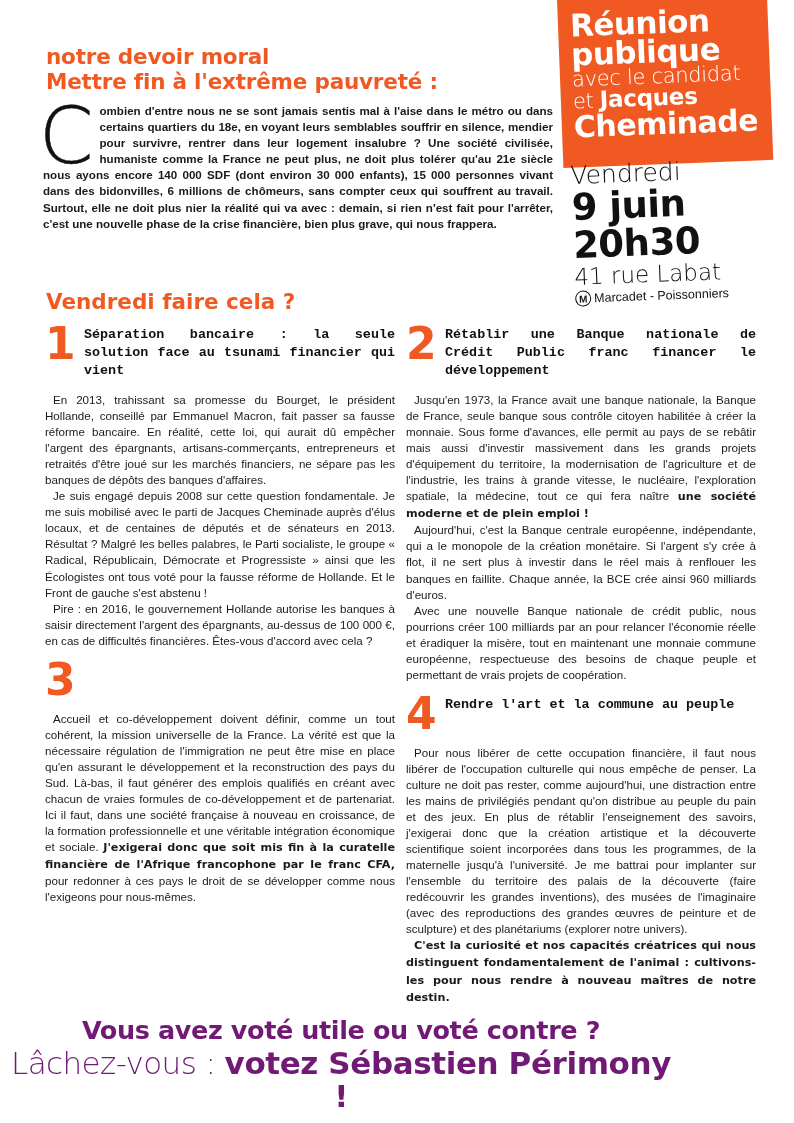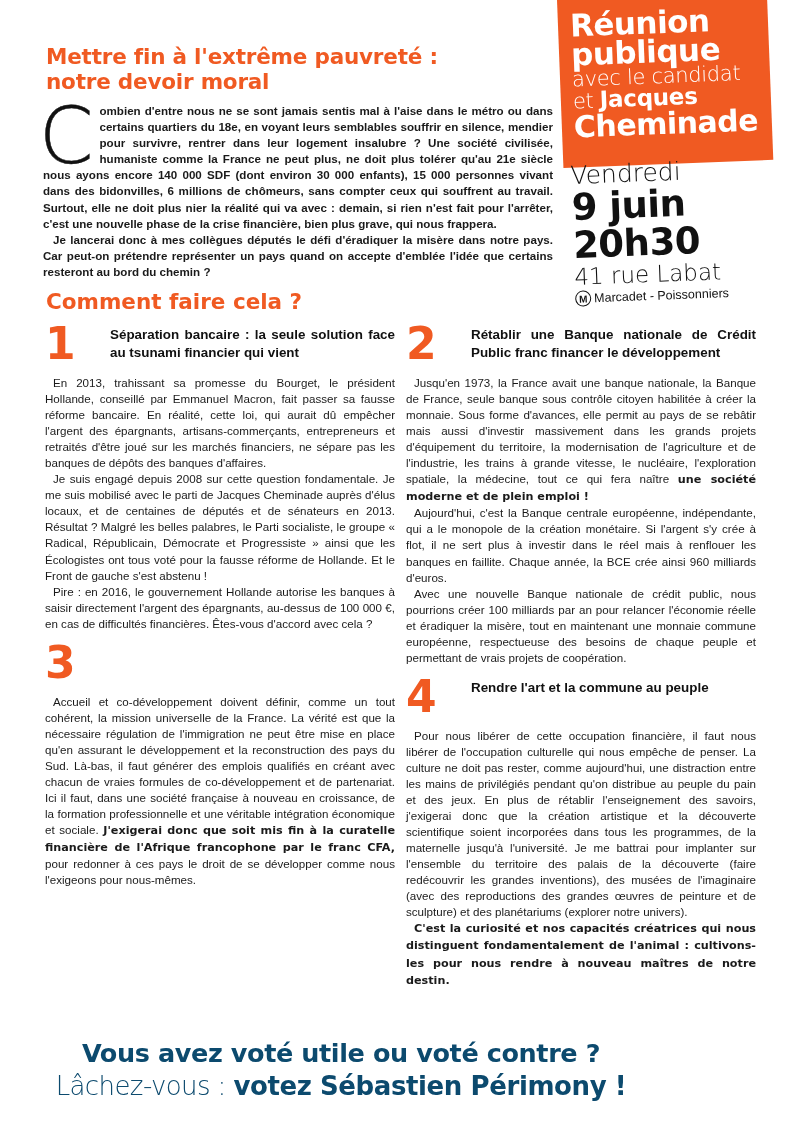--- a/index.html
+++ b/index.html
@@ -74,51 +74,50 @@
   .col { position: absolute; width: 350px; font-size: 11.6px; line-height: 16.05px; }
   .col-left { left: 45px; top: 325px; }
   .col-right { left: 406px; top: 325px; }
 
   .sec-head { display: flex; align-items: flex-start; margin-bottom: 12px; }
   .sec-num {
     font-family: "DejaVu Sans", sans-serif; font-weight: bold; font-size: 44px; line-height: 38px;
     color: #f05a22; width: 30px; margin-right: 9px; letter-spacing: -2px;
   }
   .sec-title {
-    font-family: Liberation Sans, sans-serif; font-weight: bold; font-size: 13.4px;
-    line-height: 18px; color: #111; padding-top: 1px; flex: 1; text-align: justify; margin-left: 26px;
+    font-family: Liberation Mono, monospace; font-weight: bold; font-size: 13.4px;
+    line-height: 18px; color: #111; padding-top: 1px; flex: 1; text-align: justify;
   }
   .sec-body p { text-align: justify; text-indent: 8px; }
   .sec-body b { font-family: "DejaVu Sans", sans-serif; font-weight: bold; font-size: 11.2px; }
   .sec-block { margin-bottom: 10px; }
 
   
   .footer {
-    position: absolute; left: 0; top: 1014px; width: 682px; text-align: center; color: #0c4a6e; margin-top: 23px;
+    position: absolute; left: 0; top: 1014px; width: 682px; text-align: center; color: #701a75;
   }
   .footer .l1 {
     font-family: "DejaVu Sans", sans-serif; font-weight: bold; font-size: 25.5px; line-height: 33px;
     letter-spacing: -0.4px;
   }
-  .footer .l2 { font-size: 26px; line-height: 33px; }
+  .footer .l2 { font-size: 31px; line-height: 33px; }
   .footer .l2 .thin { font-family: "DejaVu Sans", sans-serif; font-weight: 200; letter-spacing: -0.6px; }
   .footer .l2 .bold { font-family: "DejaVu Sans", sans-serif; font-weight: bold; letter-spacing: -0.4px; }
 </style>
 </head>
 <body>
 
 <div class="main-title">
+  <div>notre devoir moral</div>
   <div>Mettre fin à l'extrême pauvreté :</div>
-  <div>notre devoir moral</div>
 </div>
 
 <div class="intro">
   <span class="dropcap">C</span>
   <p>ombien d'entre nous ne se sont jamais sentis mal à l'aise dans le métro ou dans certains quartiers du 18e, en voyant leurs semblables souffrir en silence, mendier pour survivre, rentrer dans leur logement insalubre ? Une société civilisée, humaniste comme la France ne peut plus, ne doit plus tolérer qu'au 21e siècle nous ayons encore 140 000 SDF (dont environ 30 000 enfants), 15 000 personnes vivant dans des bidonvilles, 6 millions de chômeurs, sans compter ceux qui souffrent au travail. Surtout, elle ne doit plus nier la réalité qui va avec : demain, si rien n'est fait pour l'arrêter, c'est une nouvelle phase de la crise financière, bien plus grave, qui nous frappera.</p>
-  <p class="indent">Je lancerai donc à mes collègues députés le défi d'éradiquer la misère dans notre pays. Car peut-on prétendre représenter un pays quand on accepte d'emblée l'idée que certains resteront au bord du chemin ?</p>
 </div>
 
 <div class="event-box">
   <div class="big">Réunion</div>
   <div class="big">publique</div>
   <div class="light">avec le candidat</div>
   <div class="light"><span>et</span> <span class="bold-mid">Jacques</span></div>
   <div class="big2">Cheminade</div>
 </div>
 
@@ -126,21 +125,21 @@
   <div class="ev-day">Vendredi</div>
   <div class="ev-date">9 juin</div>
   <div class="ev-time">20h30</div>
   <div class="ev-addr">41 rue Labat</div>
   <div class="ev-metro">
     <span class="metro-icon">M</span>
     <span>Marcadet - Poissonniers</span>
   </div>
 </div>
 
-<div class="how-title">Comment faire cela ?</div>
+<div class="how-title">Vendredi faire cela ?</div>
 
 <div class="col col-left">
   <div class="sec-block">
     <div class="sec-head">
       <div class="sec-num">1</div>
       <div class="sec-title">Séparation bancaire : la seule solution face au tsunami financier qui vient</div>
     </div>
     <div class="sec-body">
       <p>En 2013, trahissant sa promesse du Bourget, le président Hollande, conseillé par Emmanuel Macron, fait passer sa fausse réforme bancaire. En réalité, cette loi, qui aurait dû empêcher l'argent des épargnants, artisans-commerçants, entrepreneurs et retraités d'être joué sur les marchés financiers, ne sépare pas les banques de dépôts des banques d'affaires.</p>
       <p>Je suis engagé depuis 2008 sur cette question fondamentale. Je me suis mobilisé avec le parti de Jacques Cheminade auprès d'élus locaux, et de centaines de députés et de sénateurs en 2013. Résultat ? Malgré les belles palabres, le Parti socialiste, le groupe « Radical, Républicain, Démocrate et Progressiste » ainsi que les Écologistes ont tous voté pour la fausse réforme de Hollande. Et le Front de gauche s'est abstenu !</p>

